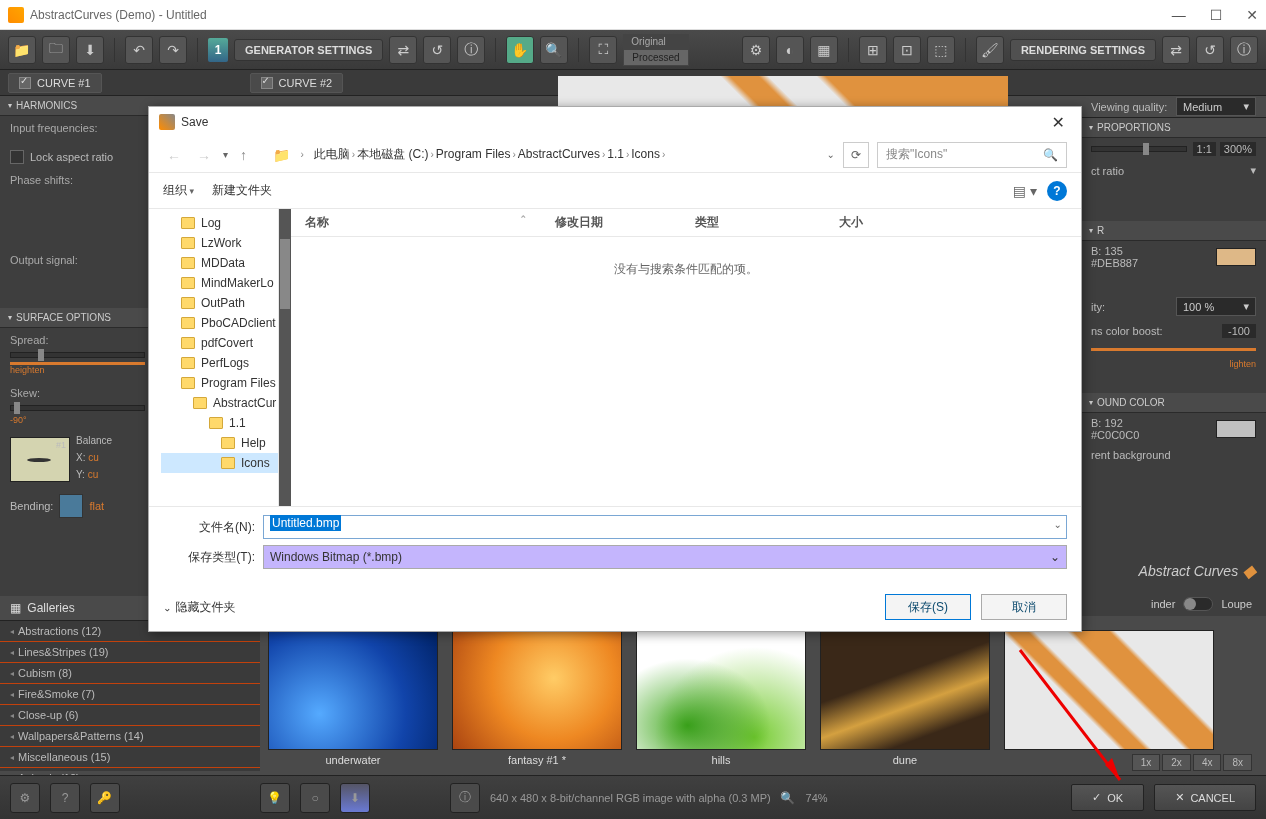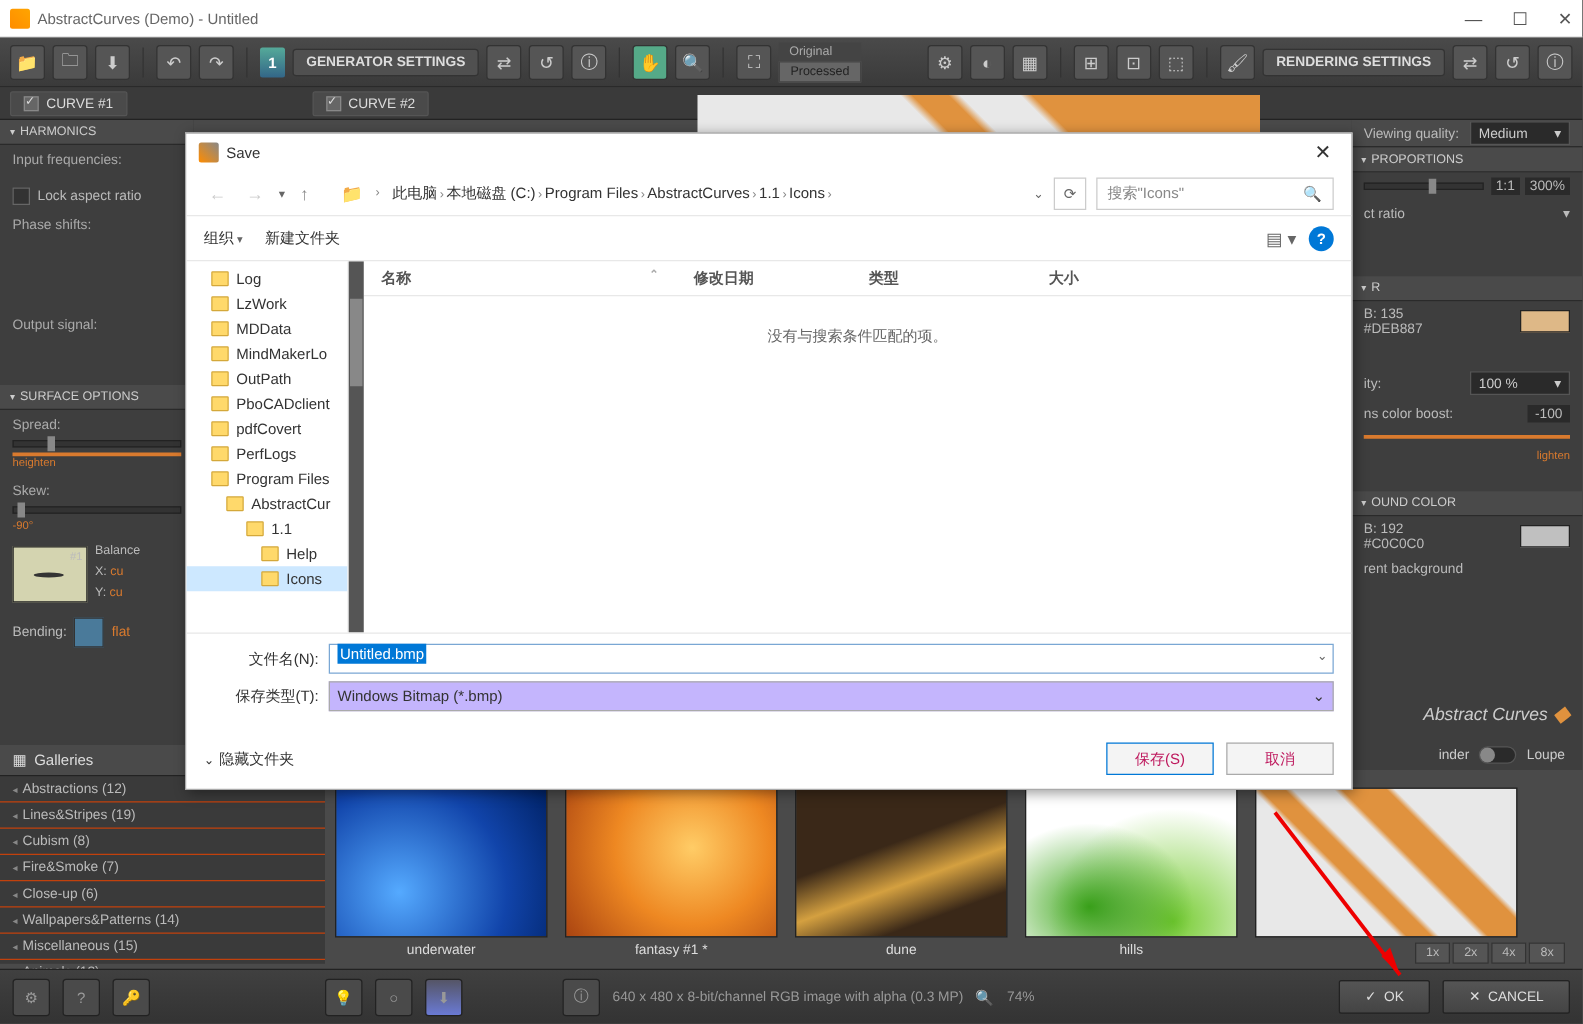--- a/index.html
+++ b/index.html
@@ -83,21 +83,21 @@
 .search-box { margin-left: auto; width: 190px; height: 26px; border: 1px solid #ccc; padding: 0 8px; display: flex; align-items: center; justify-content: space-between; color: #888; font-size: 12px; }
 .refresh-box { width: 26px; height: 26px; border: 1px solid #ccc; display: flex; align-items: center; justify-content: center; color: #666; }
 .path-dd { color: #666; font-size: 10px; }
 .dlg-toolbar { height: 36px; display: flex; align-items: center; padding: 0 14px; gap: 18px; border-bottom: 1px solid #e8e8e8; font-size: 12px; color: #333; }
 .dlg-toolbar .tb-dd::after { content: " ▾"; font-size: 9px; color: #666; }
 .view-help { margin-left: auto; display: flex; align-items: center; gap: 10px; }
 .view-btn { color: #666; font-size: 14px; }
 .help-btn { width: 20px; height: 20px; background: #0078d7; border-radius: 50%; color: #fff; display: flex; align-items: center; justify-content: center; font-size: 12px; font-weight: bold; }
 .dlg-body { flex: 1; display: flex; border-bottom: 1px solid #e8e8e8; overflow: hidden; }
 .dlg-tree { width: 130px; border-right: 1px solid #e8e8e8; overflow-y: auto; padding: 4px 0; font-size: 12px; color: #333; }
-.tree-item { padding: 3px 6px 3px 20px; display: flex; align-items: center; gap: 6px; white-space: nowrap; }
+.tree-item { padding: 3px 6px 3px 20px; display: flex; align-items: center; gap: 6px; white-space: nowrap; margin-left: 12px; }
 .tree-item.lv1 { padding-left: 32px; }
 .tree-item.lv2 { padding-left: 48px; }
 .tree-item.lv3 { padding-left: 60px; }
 .tree-item.sel { background: #cde8ff; }
 .tree-fold { width: 14px; height: 12px; background: #ffd96b; border: 1px solid #d4a83a; border-radius: 1px; flex-shrink: 0; }
 .dlg-files { flex: 1; display: flex; flex-direction: column; }
 .file-headers { height: 28px; display: flex; align-items: center; border-bottom: 1px solid #e8e8e8; font-size: 12px; color: #555; font-weight: bold; }
 .fh { padding: 0 14px; }
 .fh.name { width: 250px; display: flex; justify-content: space-between; }
 .fh.date { width: 140px; }
@@ -109,21 +109,21 @@
 .field-label { width: 100px; text-align: right; padding-right: 8px; }
 .field-input { flex: 1; height: 24px; border: 1px solid #7aa7d4; padding: 0 6px; font-size: 12px; position: relative; }
 .field-input.sel-text { background: #fff; }
 .field-input .selection { background: #0078d7; color: #fff; padding: 1px 2px; }
 .field-combo { flex: 1; height: 24px; border: 1px solid #aaa; padding: 0 6px; display: flex; align-items: center; justify-content: space-between; font-size: 12px; background: #c4b5fd; }
 .input-dd { position: absolute; right: 4px; top: 3px; color: #666; font-size: 10px; }
 .dlg-footer { height: 48px; display: flex; align-items: center; padding: 0 14px; }
 .hide-folders { color: #333; font-size: 12px; display: flex; align-items: center; gap: 4px; }
 .hide-folders::before { content: "⌃"; transform: rotate(180deg); display: inline-block; font-size: 10px; }
 .dlg-buttons { margin-left: auto; display: flex; gap: 10px; }
-.dlg-btn { width: 86px; height: 26px; border: 1px solid #aaa; background: #f4f4f4; font-size: 12px; color: #be185d; display: flex; align-items: center; justify-content: center; }
+.dlg-btn { width: 86px; height: 26px; border: 1px solid #aaa; background: #f4f4f4; font-size: 12px; color: #0c4a6e; display: flex; align-items: center; justify-content: center; }
 .dlg-btn.primary { border: 1px solid #0078d7; }
 
 
 .red-arrow { position: absolute; pointer-events: none; }
 
 .logo-area { position: absolute; right: 10px; top: 560px; color: #ccc; font-size: 14px; font-style: italic; display: flex; align-items: center; gap: 4px; }
 .finder-toggle { position: absolute; right: 14px; top: 597px; display: flex; align-items: center; gap: 8px; color: #ccc; font-size: 11px; }
 .toggle-sw { width: 30px; height: 14px; background: #2a2a2a; border-radius: 8px; border: 1px solid #555; position: relative; }
 .toggle-sw::after { content: ""; position: absolute; width: 12px; height: 12px; background: #888; border-radius: 50%; top: 0; left: 0; }
 
@@ -346,26 +346,26 @@
 <div class="gallery-thumbs">
   <div class="gthumb">
     <div class="gthumb-img" style="background:radial-gradient(circle at 30% 70%,#5af,#14a 60%,#026)"></div>
     <div class="gthumb-label">underwater</div>
   </div>
   <div class="gthumb">
     <div class="gthumb-img" style="background:radial-gradient(circle at 60% 40%,#fc6,#e82 50%,#a41)"></div>
     <div class="gthumb-label">fantasy #1 *</div>
   </div>
   <div class="gthumb">
+    <div class="gthumb-img" style="background:radial-gradient(ellipse at 30% 80%,#4a2,#fff 50%) ,radial-gradient(ellipse at 70% 90%,#7c3,#fff 60%);background-blend-mode:multiply"></div>
+    <div class="gthumb-label">hills</div>
+  </div>
+  <div class="gthumb">
     <div class="gthumb-img" style="background:linear-gradient(160deg,#3a2818 40%,#d4a040 60%,#3a2818 80%)"></div>
     <div class="gthumb-label">dune</div>
-  </div>
-  <div class="gthumb">
-    <div class="gthumb-img" style="background:radial-gradient(ellipse at 30% 80%,#4a2,#fff 50%) ,radial-gradient(ellipse at 70% 90%,#7c3,#fff 60%);background-blend-mode:multiply"></div>
-    <div class="gthumb-label">hills</div>
   </div>
   <div class="gthumb" style="width:210px">
     <div class="gthumb-img" style="width:210px;background:linear-gradient(45deg,#e8e8e8 35%,#e0923e 37%,#e0923e 43%,#e8e8e8 45%,#e8e8e8 55%,#e0923e 57%,#e0923e 68%,#e8e8e8 70%)"></div>
   </div>
 </div>
 
 <div class="bottom-bar">
   <div class="bottom-btn">⚙</div>
   <div class="bottom-btn">?</div>
   <div class="bottom-btn">🔑</div>

